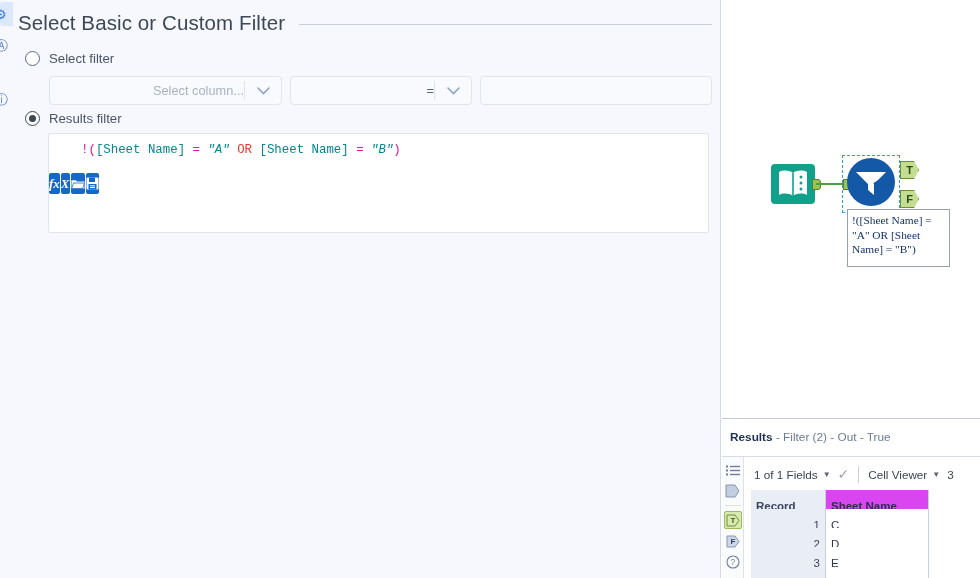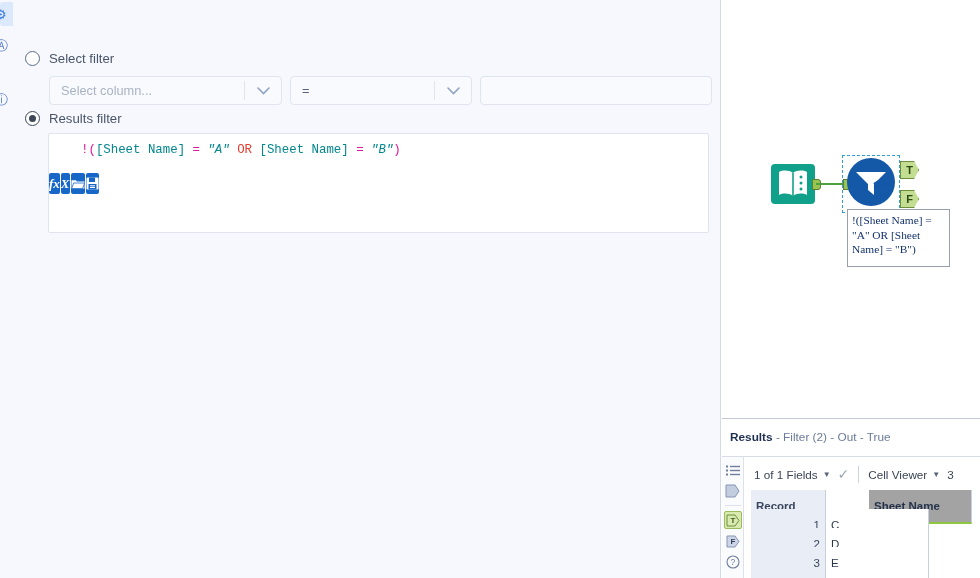--- a/index.html
+++ b/index.html
@@ -71,21 +71,21 @@
   }
   .sel {
     height: 29px; background: #f8fafd;
     border: 1px solid #dfe4ee; border-radius: 4px;
     display: flex; align-items: center; position: relative;
   }
   .sel.column { width: 233px; }
   .sel.operator { width: 182px; }
   .sel-text {
     padding-left: 11px; font-size: 12.8px; color: #aab3c4;
-    flex: 1; white-space: nowrap; overflow: hidden;
+    flex: 1; white-space: nowrap; overflow: hidden; text-align: right;
   }
   .sel-text.op { color: #5a6478; }
   .sel-div { width: 1px; height: 19px; background: #dfe4ee; }
   .caret {
     width: 36px; display: flex; align-items: center; justify-content: center;
   }
   .caret svg { display: block; }
   .value-input {
     width: 232px; height: 29px; background: #f8fafd;
     border: 1px solid #dfe4ee; border-radius: 4px;
@@ -252,20 +252,24 @@
         <span class="rail-glyph">Ⓐ</span>
       </div>
       <div class="rail-btn" style="margin-top:3px;">
         <span class="rail-glyph" style="font-size:16px;">›</span>
       </div>
       <div class="rail-btn" style="margin-top:3px;">
         <span class="rail-glyph">ⓘ</span>
       </div>
     </div>
 
+    <div class="pane-header">
+      <div class="pane-title">Select Basic or Custom Filter</div>
+      <div class="title-rule"></div>
+    </div>
 
     <div class="radio-row basic">
       <span class="radio"></span>
       <span class="radio-label">Select filter</span>
     </div>
 
     <div class="basic-controls">
       <div class="sel column">
         <span class="sel-text">Select column...</span>
         <span class="sel-div"></span>
@@ -415,21 +419,21 @@
       <span class="tb-item">
         <span>Cell Viewer</span>
         <span class="tb-caret">▼</span>
       </span>
       <span class="tb-item">3</span>
     </div>
 
     <div class="res-table">
       <div class="rt-row rt-head">
         <div class="rt-cell rec">Record</div>
-        <div class="rt-cell val" style="background:#a3a3a3;font-weight:700;color:#24324b;border-bottom:2px solid #8ec63f;margin-left:43px;">Sheet Name</div>
+        <div class="rt-cell val" style="background:#d946ef;font-weight:700;color:#24324b;border-bottom:2px solid #8ec63f;">Sheet Name</div>
       </div>
       <div class="rt-row">
         <div class="rt-cell rec">1</div>
         <div class="rt-cell val">C</div>
       </div>
       <div class="rt-row">
         <div class="rt-cell rec">2</div>
         <div class="rt-cell val">D</div>
       </div>
       <div class="rt-row">

